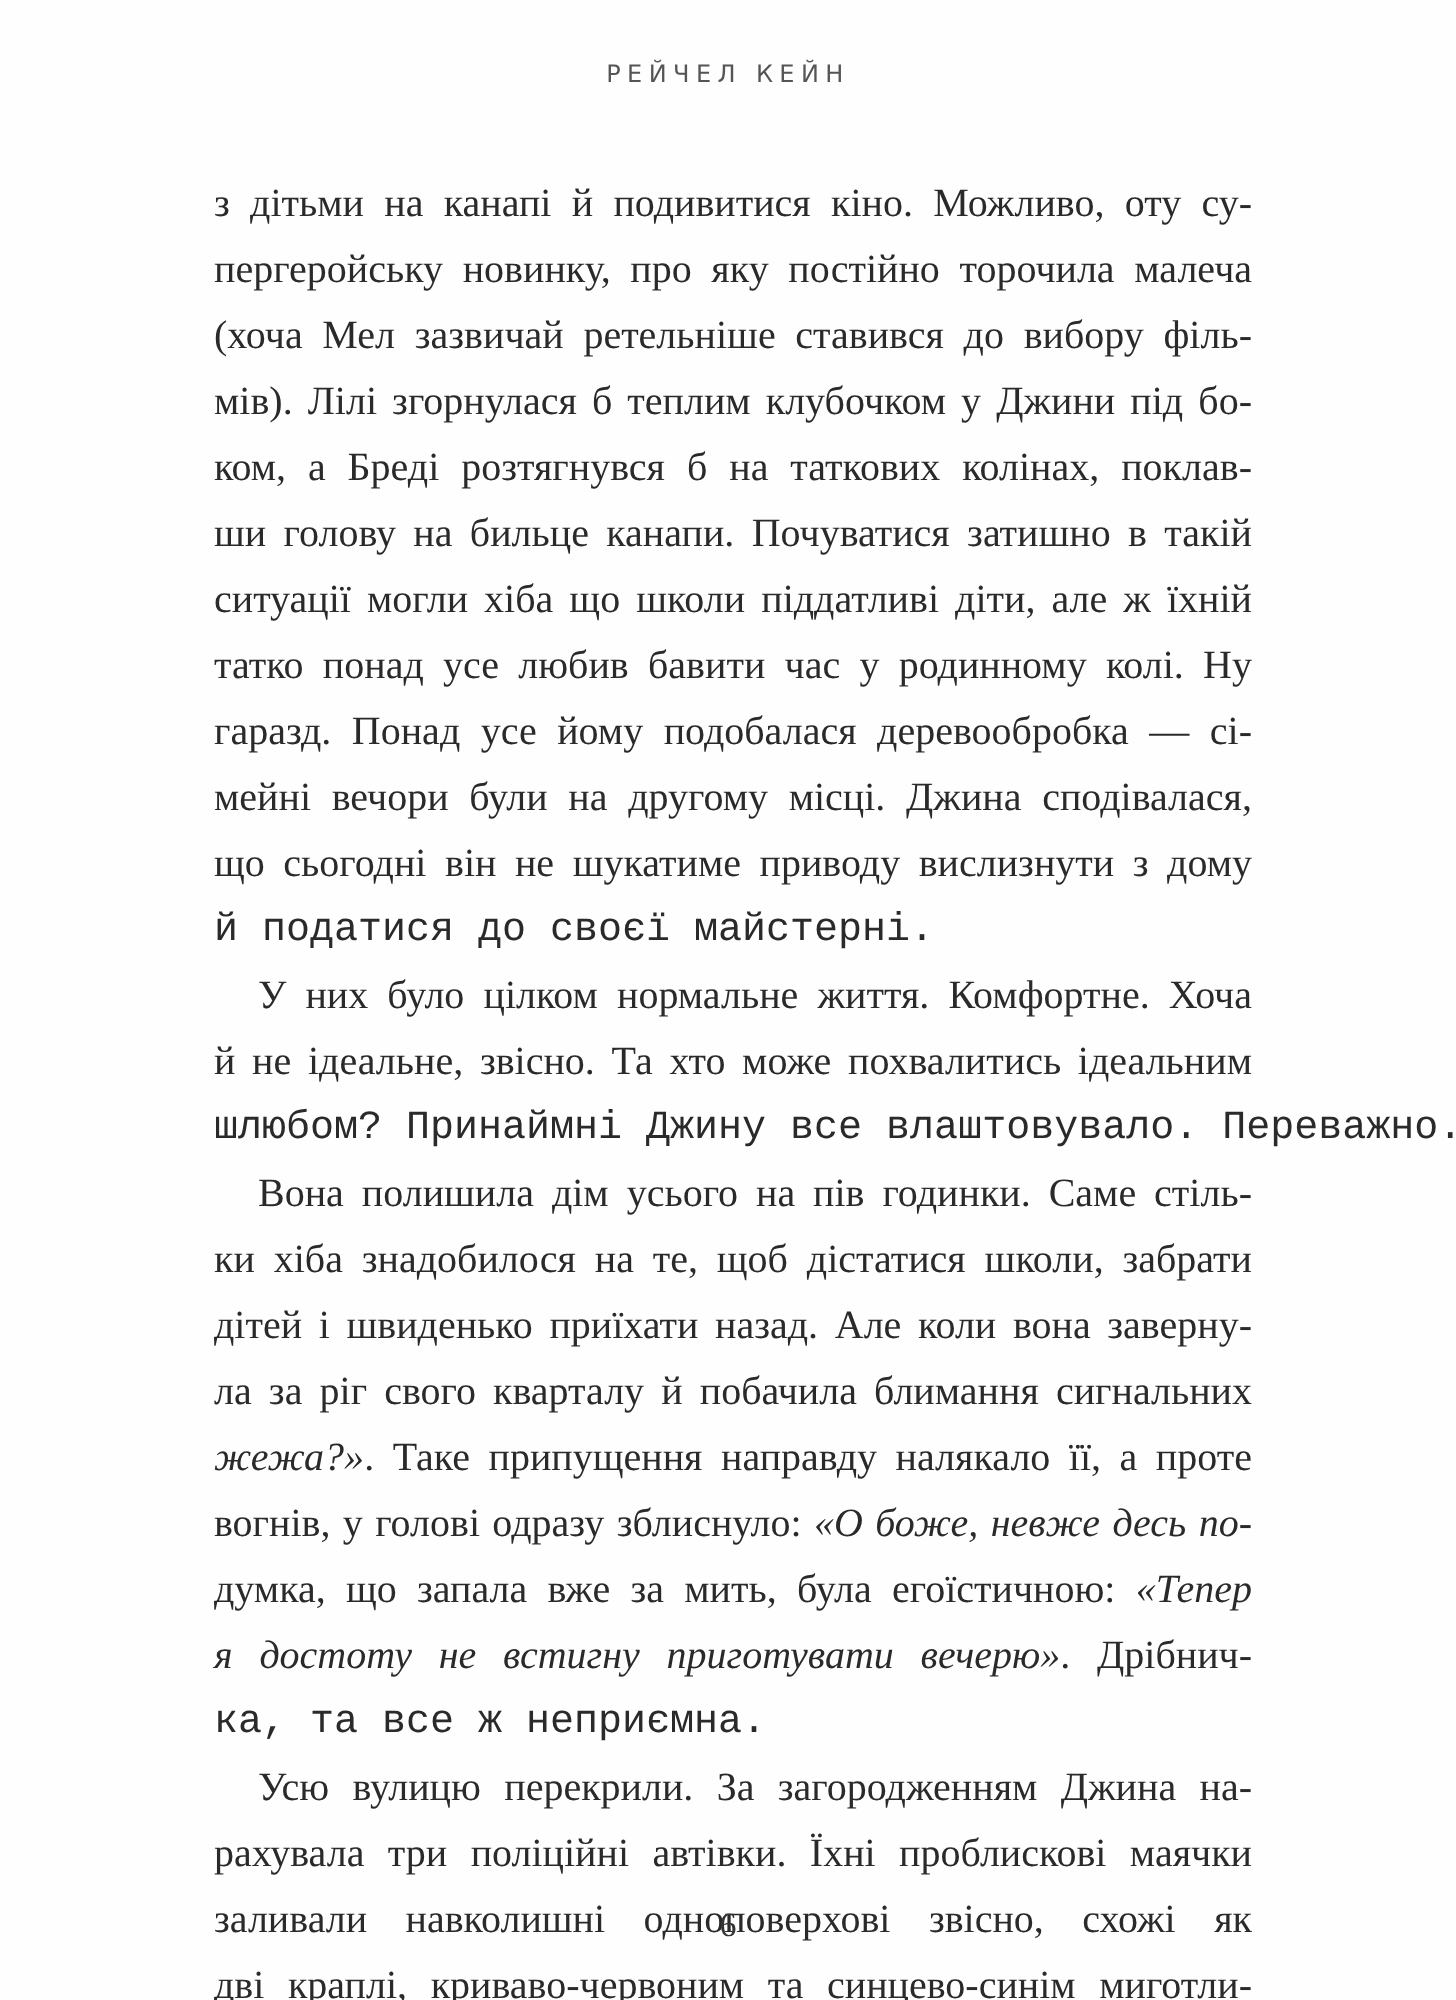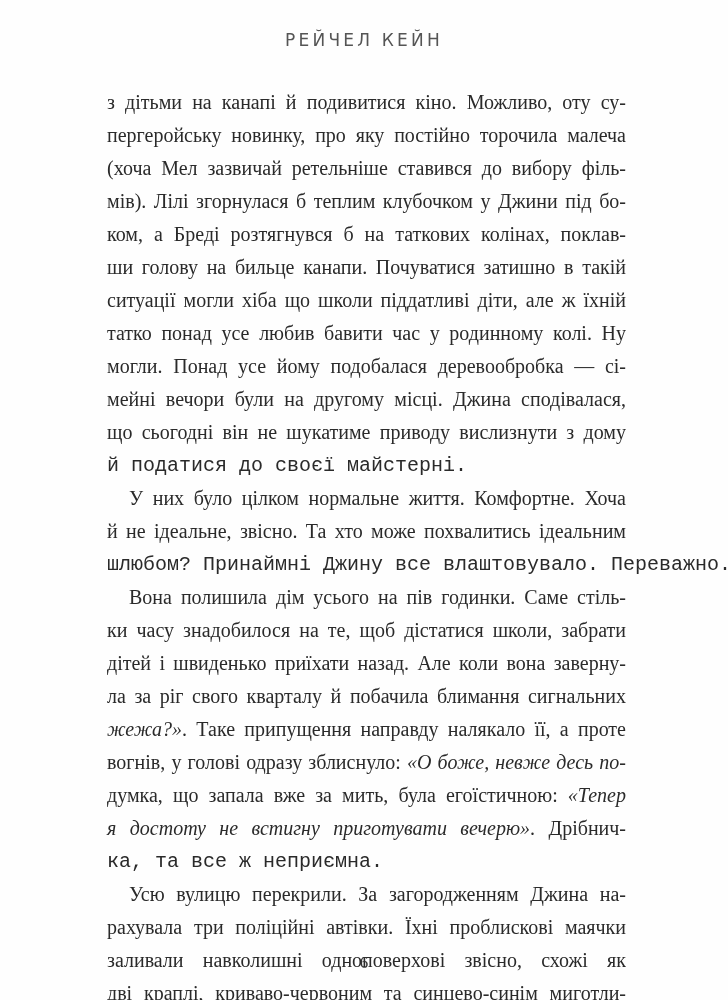--- a/index.html
+++ b/index.html
@@ -21,21 +21,21 @@
       width: 728px; height: 1000px;
       background: #fefefe;
     }
     .running-head {
       position: absolute;
       top: 30px;
       left: 0;
       width: 728px;
       text-align: center;
       font-family: "DejaVu Sans", "Liberation Sans", sans-serif;
-      font-size: 17px;
+      font-size: 12px;
       letter-spacing: 3.2px;
       color: #555555;
     }
     .body-text {
       position: absolute;
       left: 107px;
       top: 86px;
       width: 519px;
     }
     .line {
@@ -79,33 +79,33 @@
   <div class="body-text" id="body-text">
       <div>
         <span class="line"><span>з дітьми на канапі й подивитися кіно. Можливо, оту су-</span></span>
         <span class="line"><span>пергеройську новинку, про яку постійно торочила малеча</span></span>
         <span class="line"><span>(хоча Мел зазвичай ретельніше ставився до вибору філь-</span></span>
         <span class="line"><span>мів). Лілі згорнулася б теплим клубочком у Джини під бо-</span></span>
         <span class="line"><span>ком, а Бреді розтягнувся б на таткових колінах, поклав-</span></span>
         <span class="line"><span>ши голову на бильце канапи. Почуватися затишно в такій</span></span>
         <span class="line"><span>ситуації могли хіба що школи піддатливі діти, але ж їхній</span></span>
         <span class="line"><span>татко понад усе любив бавити час у родинному колі. Ну</span></span>
-        <span class="line"><span>могли. Понад усе йому подобалася деревообробка — сі-</span></span>
+        <span class="line"><span>гаразд. Понад усе йому подобалася деревообробка — сі-</span></span>
         <span class="line"><span>мейні вечори були на другому місці. Джина сподівалася,</span></span>
         <span class="line"><span>що сьогодні він не шукатиме приводу вислизнути з дому</span></span>
         <span class="line last"><span>й податися до своєї майстерні.</span></span>
       </div>
       <div>
         <span class="line indent"><span>У них було цілком нормальне життя. Комфортне. Хоча</span></span>
         <span class="line"><span>й не ідеальне, звісно. Та хто може похвалитись ідеальним</span></span>
         <span class="line last"><span>шлюбом? Принаймні Джину все влаштовувало. Переважно.</span></span>
       </div>
       <div>
         <span class="line indent"><span>Вона полишила дім усього на пів годинки. Саме стіль-</span></span>
-        <span class="line"><span>ки часу знадобилося на те, щоб дістатися школи, забрати</span></span>
+        <span class="line"><span>ки хіба знадобилося на те, щоб дістатися школи, забрати</span></span>
         <span class="line"><span>дітей і швиденько приїхати назад. Але коли вона заверну-</span></span>
         <span class="line"><span>ла за ріг свого кварталу й побачила блимання сигнальних</span></span>
         <span class="line"><em>жежа?»</em><span>. Таке припущення направду налякало її, а проте</span></span>
         <span class="line"><span>вогнів, у голові одразу зблиснуло: </span><em>«О боже, невже десь по-</em></span>
         <span class="line"><span>думка, що запала вже за мить, була егоїстичною: </span><em>«Тепер</em></span>
         <span class="line"><em>я достоту не встигну приготувати вечерю»</em><span>. Дрібнич-</span></span>
         <span class="line last"><span>ка, та все ж неприємна.</span></span>
       </div>
       <div>
         <span class="line indent"><span>Усю вулицю перекрили. За загородженням Джина на-</span></span>

